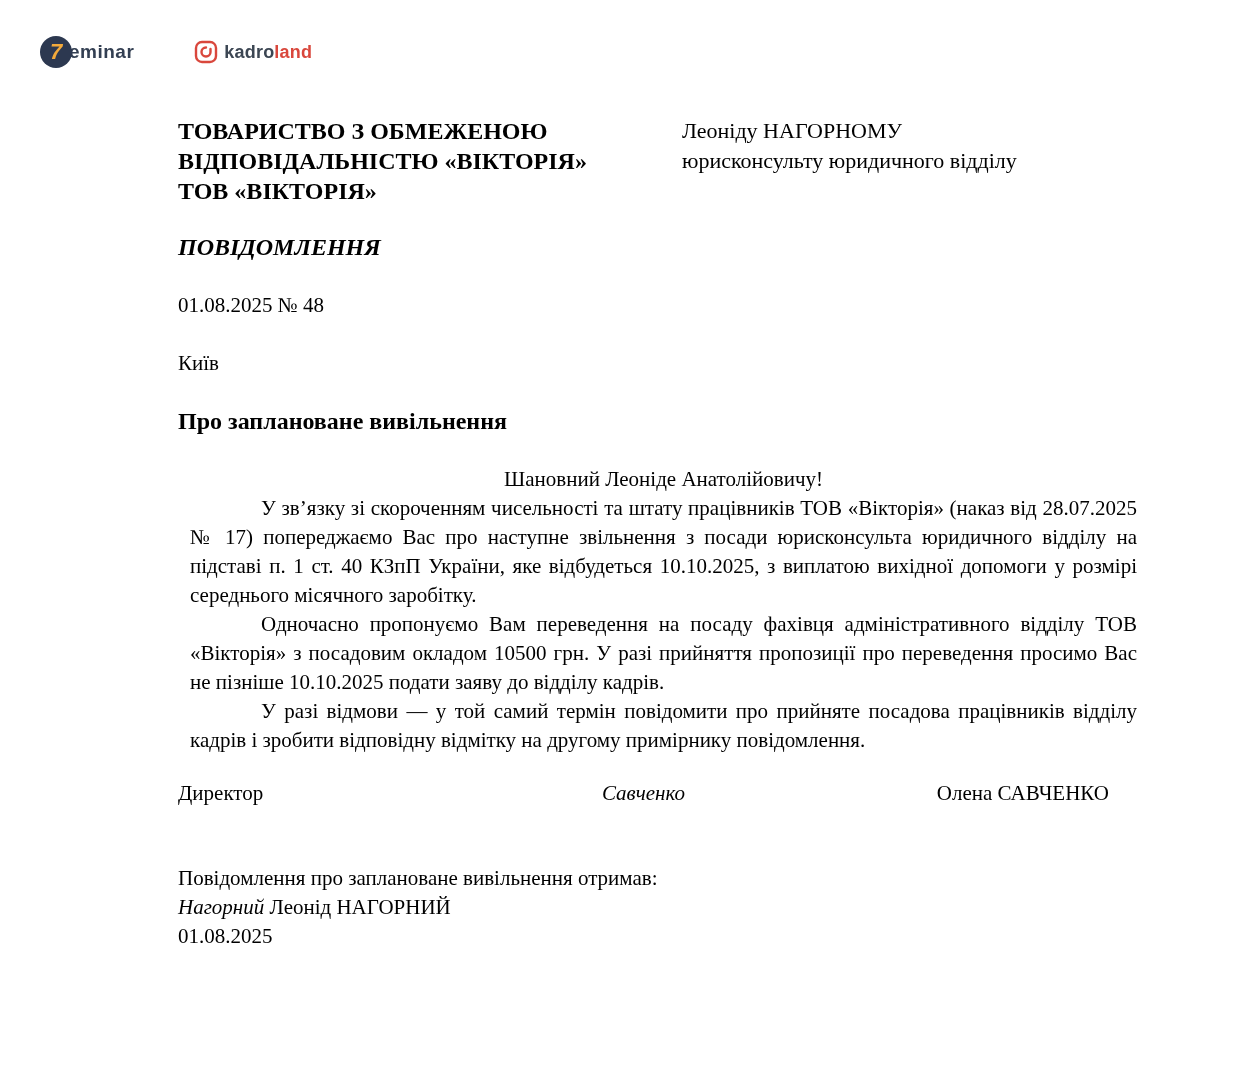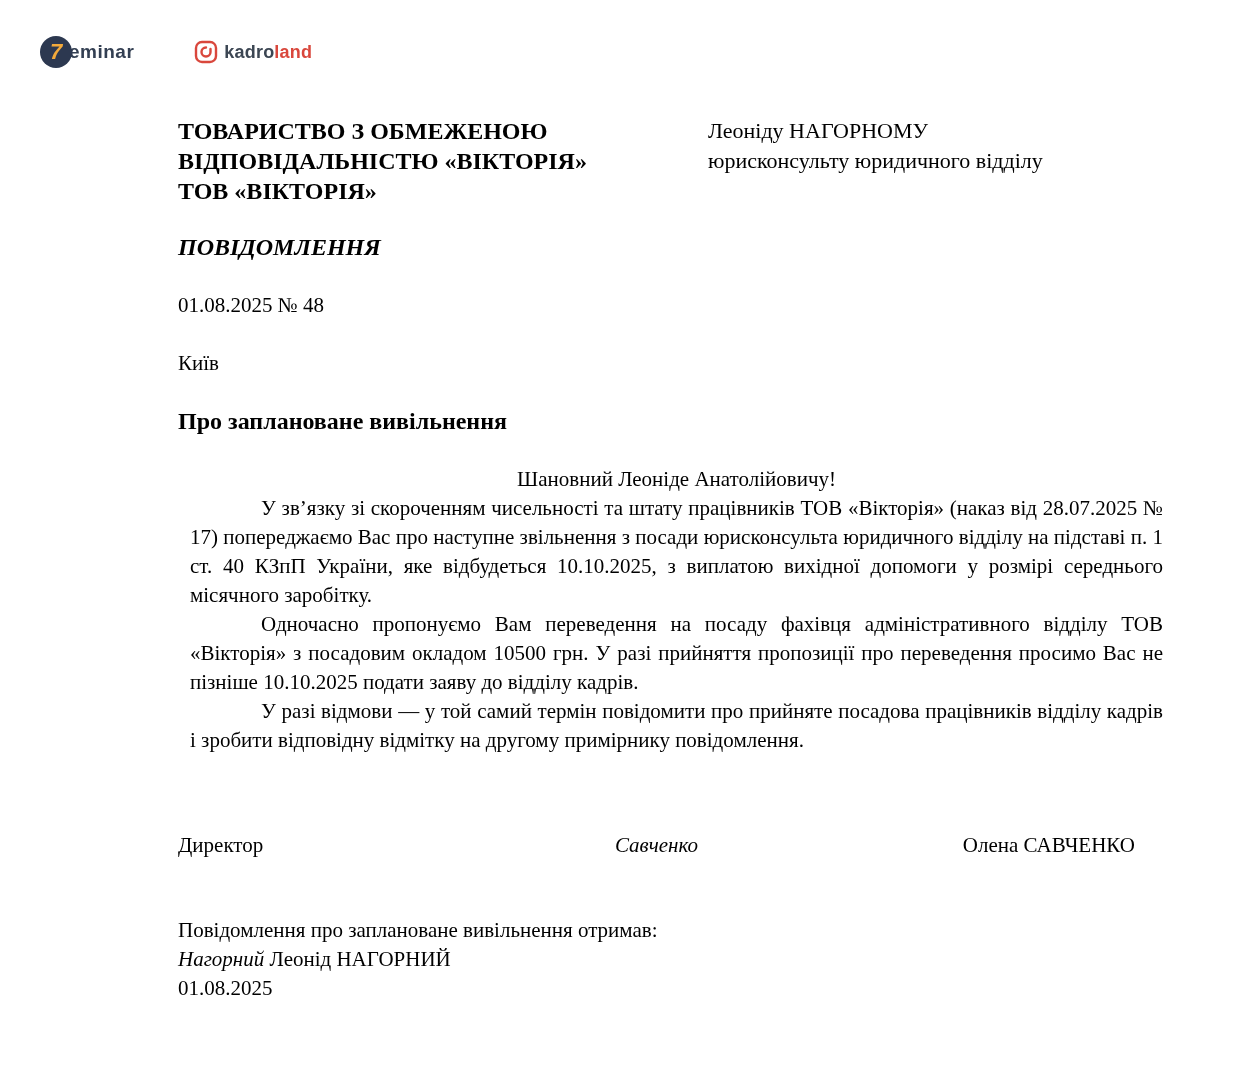--- a/index.html
+++ b/index.html
@@ -30,38 +30,38 @@
     margin-left:-3px; letter-spacing:.5px;
   }
   .kadro-logo{ display:flex; align-items:center; gap:6px;padding-left:36px; }
   .kadro-icon svg{ display:block; }
   .kadro-text{ font-size:18px; font-weight:700; letter-spacing:.2px; }
   .kadro-text .kadro{ color:#3c4653; }
   .kadro-text .land{ color:#d9473c; }
 
   
   .content{
-    position:absolute; left:178px; right:77px; top:116px;
+    position:absolute; left:178px; right:103px; top:116px;
     font-size:21px; line-height:29px;
   }
   .header-row{ display:flex; justify-content:space-between; }
   .company{ font-weight:bold; font-size:24px; line-height:30px; max-width:480px; }
   .addressee{ width:455px; font-size:22px; line-height:30px; }
 
   .doc-title{ font-weight:bold; font-size:24px; line-height:29px; margin-top:27px;font-style:italic; }
   .line{ margin-top:29px; line-height:29px; }
   .subject{ font-weight:bold; font-size:24px; }
 
   .body-block{ margin-top:29px; text-align:justify;margin-left:12px; }
   .salutation{ text-align:center; }
   .para{ text-indent:71px; }
 
   .attachment{ margin-top:58px; }
 
-  .sig-row{ margin-top:76px; display:flex;justify-content:center; }
+  .sig-row{ margin-top:24px; display:flex;justify-content:center; }
   .sig-row > span{ flex:1; }
   .sig-pos{ text-align:left; }
   .sig-sign{ text-align:center; font-style:italic; }
   .sig-name{ text-align:right; padding-right:28px; }
 
   .receipt{ margin-top:56px; }
   .receipt div{ line-height:29px; }
   .receipt-sign{ font-style:italic; }
 </style>
 </head>

